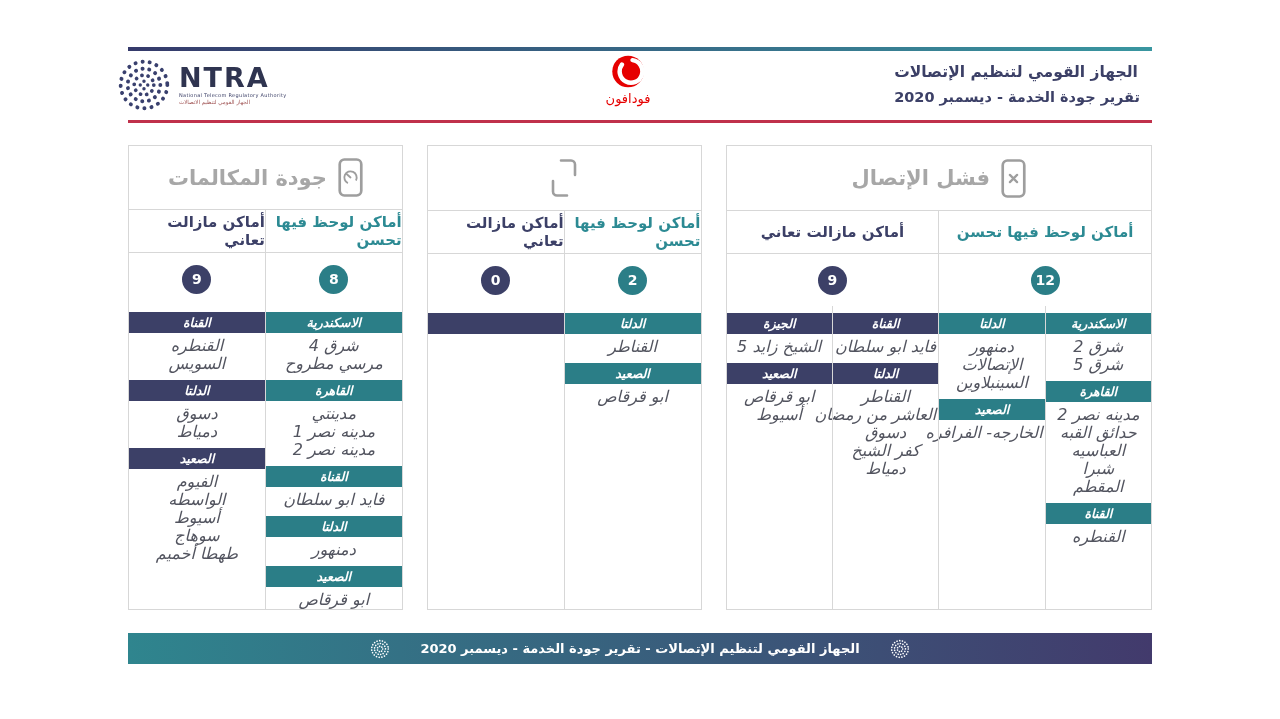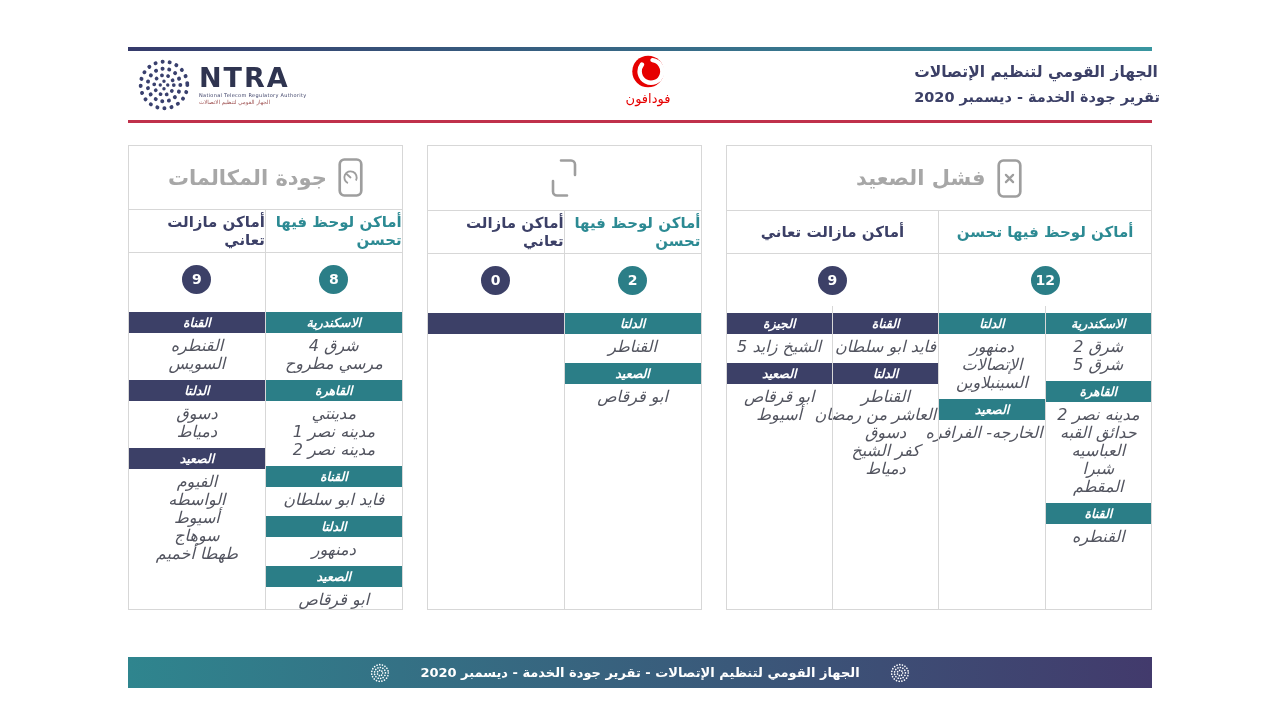--- a/index.html
+++ b/index.html
@@ -2,21 +2,21 @@
 <html lang="ar" dir="rtl" style="--teal: #2B7E87; --navy: #3C4067; --title-gray: #A7A7A7; --red-line: #C0314B; --voda-red: #E60000; --top-start: #353A6B; --top-end: #3996A0; --footer-start: #2F858E; --footer-end: #423A6C;"><head>
 <meta charset="utf-8">
 <style>
   html,body{margin:0;padding:0;background:#fff;}
   .page{position:relative;width:1280px;height:719px;background:#ffffff;overflow:hidden;
         font-family:"DejaVu Sans",sans-serif;direction:rtl;}
   
   .top-line{position:absolute;top:47px;left:128px;width:1024px;height:4px;
             background:linear-gradient(90deg,var(--top-start,#353A6B),var(--top-end,#3996A0));}
   .red-line{position:absolute;top:120px;left:128px;width:1024px;height:3px;background:var(--red-line,#C0314B);}
-  .header-row{position:absolute;top:53px;left:136px;width:1024px;height:64px;direction:ltr;
+  .header-row{position:absolute;top:53px;left:116px;width:1024px;height:64px;direction:ltr;
               display:flex;align-items:center;justify-content:space-between;gap:26px;}
   .ntra{display:flex;align-items:center;gap:7px;}
   .ntra-text{display:flex;flex-direction:column;line-height:1;}
   .ntra-acronym{font-size:27px;font-weight:bold;color:#2F3450;letter-spacing:2px;}
   .ntra-en{font-size:5px;color:#3C4067;margin-top:2px;letter-spacing:.3px;}
   .ntra-ar{font-size:5.5px;color:#A05454;margin-top:2px;direction:rtl;text-align:left;}
   .vodafone{position:absolute;left:50%;top:2px;transform:translateX(-50%);
             display:flex;flex-direction:column;align-items:center;gap:3px;}
   .vodafone-label{color:var(--voda-red,#E60000);font-size:13px;font-weight:normal;direction:rtl;}
   .titles{direction:rtl;text-align:left;color:var(--navy,#3C4067);font-weight:bold;}
@@ -45,21 +45,21 @@
   .sub-col{flex:1;min-width:0;font-style:italic;}
   .sub-col + .sub-col{border-inline-start:1px solid #D7D7D7;}
   .region-bar{height:21px;line-height:21px;text-align:center;color:#fff;font-weight:bold;
               font-size:12.5px;margin:7px 0 4px;white-space:nowrap;overflow:visible;}
   .region-bar.improved{background:var(--teal,#2B7E87);}
   .region-bar.suffering{background:var(--navy,#3C4067);}
   .city{font-size:16px;color:#52545F;line-height:18px;text-align:center;padding:0 2px;white-space:nowrap;}
   
   .footer{position:absolute;top:633px;left:128px;width:1024px;height:31px;
           background:linear-gradient(90deg,var(--footer-start,#2F858E),var(--footer-end,#423A6C));
-          display:flex;align-items:center;justify-content:center;gap:30px;direction:rtl;margin-top:24px;}
+          display:flex;align-items:center;justify-content:center;gap:30px;direction:rtl;}
   .footer-text{color:#fff;font-size:13px;font-weight:bold;}
   .icon-wrap{display:flex;align-items:center;justify-content:center;}
 </style>
 </head>
 <body>
 
 <div class="page">
 
   <div class="top-line"></div>
   <div class="header-row">
@@ -97,21 +97,21 @@
   <div class="main">
 
     <section class="panel">
       <div class="panel-title">
         <span class="icon-wrap">
           <svg width="25" height="39" viewBox="0 0 24 38">
             <rect x="1.5" y="1.5" width="21" height="35" rx="4.5" fill="none" stroke="#9E9E9E" stroke-width="2.6"></rect>
             <path d="M8.5 15.5 L15.5 22.5 M15.5 15.5 L8.5 22.5" stroke="#9E9E9E" stroke-width="2.2" stroke-linecap="round"></path>
           </svg>
         </span>
-        <span class="title-text">فشل الصعيد</span>
+        <span class="title-text">فشل الإتصال</span>
       </div>
       <div class="col-headers">
         <div class="col-header improved">أماكن لوحظ فيها تحسن</div>
         <div class="col-header suffering">أماكن مازالت تعاني</div>
       </div>
       <div class="panel-body">
         <div class="main-col improved-col">
           <div class="badge-row">
             <span class="badge improved">12</span>
           </div>

